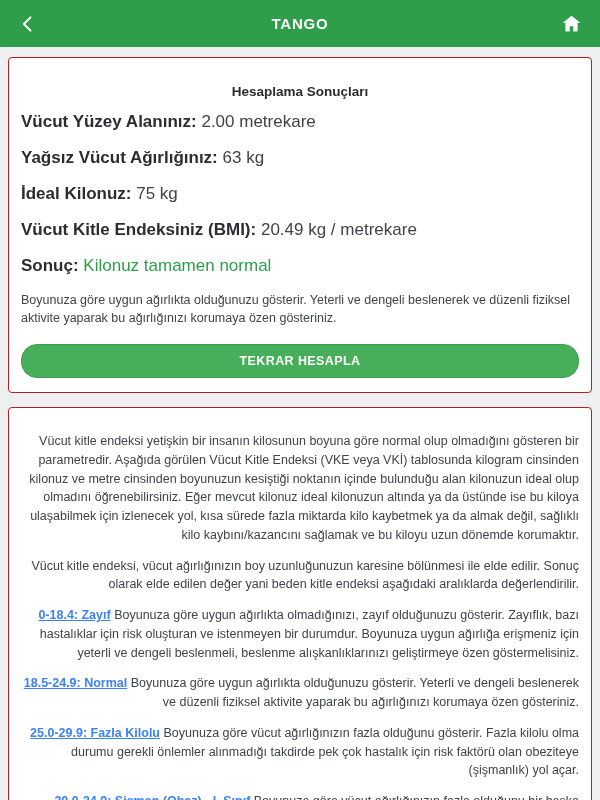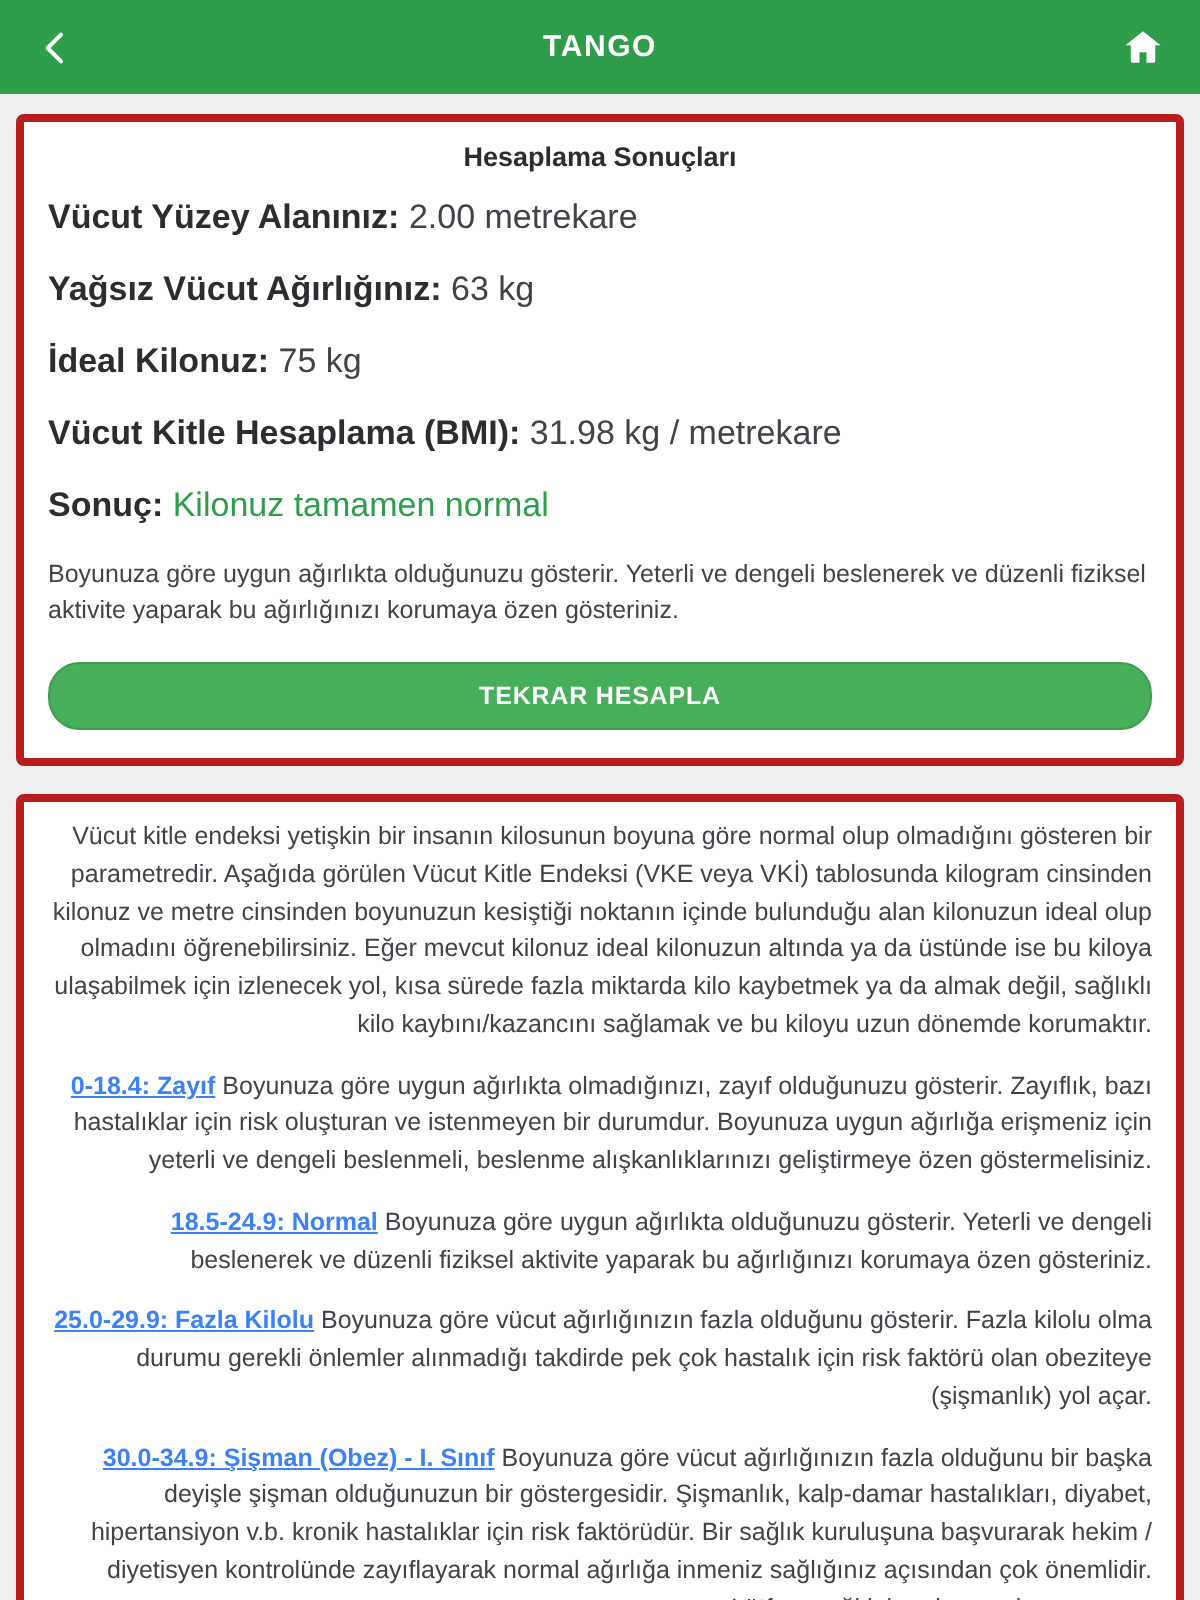--- a/index.html
+++ b/index.html
@@ -19,22 +19,22 @@
     margin:0;font-size:15px;font-weight:bold;color:#fff;letter-spacing:.8px;
     position:absolute;left:0;right:0;text-align:center;pointer-events:none;
   }
   .topbar{position:relative;}
   .icon-btn{
     background:none;border:none;padding:4px;cursor:pointer;
     display:flex;align-items:center;justify-content:center;z-index:2;
   }
   main{padding:10px 8px 0 8px;}
   .card{
-    background:#fff;border:4px solid #b91c1c;border-radius:4px;
-    padding:8px 12px 14px 12px;margin-bottom:14px;
+    background:#fff;border:1px solid #b91c1c;border-radius:4px;
+    padding:24px 12px 14px 12px;margin-bottom:14px;
   }
   .card h2{
     margin:2px 0 12px 0;font-size:13.5px;font-weight:bold;color:#2b2d30;
     text-align:center;
   }
   .row{margin:0 0 13px 0;font-size:17px;line-height:1.35;}
   .row b{color:#2b2d30;}
   .green{color:#2e9e4a;}
   .note{margin:2px 0 16px 0;font-size:12.5px;line-height:1.5;}
   .btn{
@@ -72,32 +72,33 @@
   </header>
 
   <main>
 
     <section class="card">
       <h2>Hesaplama Sonuçları</h2>
 
       <p class="row"><b>Vücut Yüzey Alanınız:</b> <span>2.00 metrekare</span></p>
       <p class="row"><b>Yağsız Vücut Ağırlığınız:</b> <span>63 kg</span></p>
       <p class="row"><b>İdeal Kilonuz:</b> <span>75 kg</span></p>
-      <p class="row"><b>Vücut Kitle Hesaplama (BMI):</b> <span>31.98 kg / metrekare</span></p>
+      <p class="row"><b>Vücut Kitle Endeksiniz (BMI):</b> <span>20.49 kg / metrekare</span></p>
 
       <p class="row"><b>Sonuç:</b> <span class="green">Kilonuz tamamen normal</span></p>
 
       <p class="note">Boyunuza göre uygun ağırlıkta olduğunuzu gösterir. Yeterli ve dengeli beslenerek ve düzenli fiziksel aktivite yaparak bu ağırlığınızı korumaya özen gösteriniz.</p>
 
       <button class="btn">TEKRAR HESAPLA</button>
     </section>
 
     <section class="card info">
       <p>Vücut kitle endeksi yetişkin bir insanın kilosunun boyuna göre normal olup olmadığını gösteren bir parametredir. Aşağıda görülen Vücut Kitle Endeksi (VKE veya VKİ) tablosunda kilogram cinsinden kilonuz ve metre cinsinden boyunuzun kesiştiği noktanın içinde bulunduğu alan kilonuzun ideal olup olmadını öğrenebilirsiniz. Eğer mevcut kilonuz ideal kilonuzun altında ya da üstünde ise bu kiloya ulaşabilmek için izlenecek yol, kısa sürede fazla miktarda kilo kaybetmek ya da almak değil, sağlıklı kilo kaybını/kazancını sağlamak ve bu kiloyu uzun dönemde korumaktır.</p>
 
+      <p>Vücut kitle endeksi, vücut ağırlığınızın boy uzunluğunuzun karesine bölünmesi ile elde edilir. Sonuç olarak elde edilen değer yani beden kitle endeksi aşağıdaki aralıklarda değerlendirilir.</p>
 
       <p class="range"><b>0-18.4: Zayıf</b> <span>Boyunuza göre uygun ağırlıkta olmadığınızı, zayıf olduğunuzu gösterir. Zayıflık, bazı hastalıklar için risk oluşturan ve istenmeyen bir durumdur. Boyunuza uygun ağırlığa erişmeniz için yeterli ve dengeli beslenmeli, beslenme alışkanlıklarınızı geliştirmeye özen göstermelisiniz.</span></p>
       <p class="range"><b>18.5-24.9: Normal</b> <span>Boyunuza göre uygun ağırlıkta olduğunuzu gösterir. Yeterli ve dengeli beslenerek ve düzenli fiziksel aktivite yaparak bu ağırlığınızı korumaya özen gösteriniz.</span></p>
       <p class="range"><b>25.0-29.9: Fazla Kilolu</b> <span>Boyunuza göre vücut ağırlığınızın fazla olduğunu gösterir. Fazla kilolu olma durumu gerekli önlemler alınmadığı takdirde pek çok hastalık için risk faktörü olan obeziteye (şişmanlık) yol açar.</span></p>
       <p class="range"><b>30.0-34.9: Şişman (Obez) - I. Sınıf</b> <span>Boyunuza göre vücut ağırlığınızın fazla olduğunu bir başka deyişle şişman olduğunuzun bir göstergesidir. Şişmanlık, kalp-damar hastalıkları, diyabet, hipertansiyon v.b. kronik hastalıklar için risk faktörüdür. Bir sağlık kuruluşuna başvurarak hekim / diyetisyen kontrolünde zayıflayarak normal ağırlığa inmeniz sağlığınız açısından çok önemlidir. Lütfen, sağlık kuruluşuna başvurunuz.</span></p>
 
     </section>
 
   </main>
 </div>

